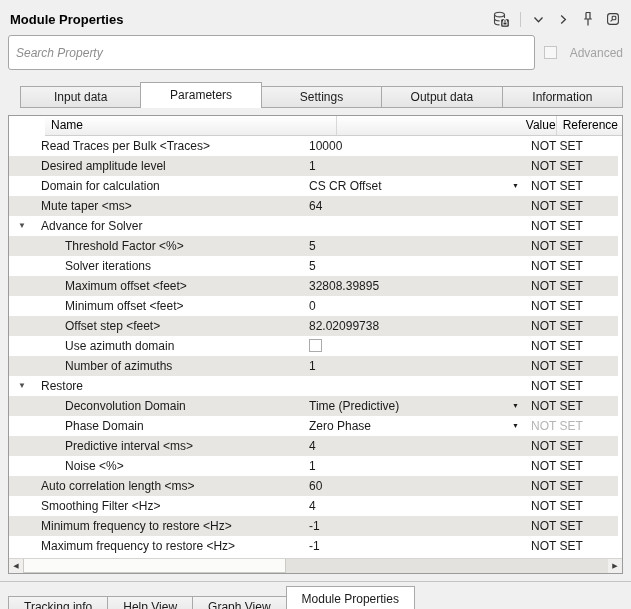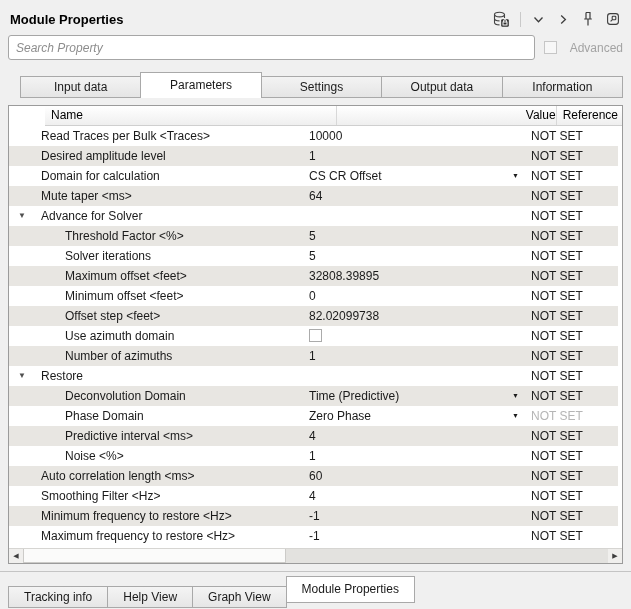--- a/index.html
+++ b/index.html
@@ -13,21 +13,21 @@
   
   .titlebar { display:flex; align-items:center; padding:10px 10px 0 10px; height:28px; }
   .title { flex:1; font-size:13px; font-weight:bold; color:#000; }
   .tb-icons { display:flex; align-items:center; gap:10px; }
   .tb-icons svg { display:block; }
   .tb-sep { width:1px; height:15px; background:#c9c9c9; }
 
   
   .searchrow { display:flex; align-items:center; margin:7px 8px 0 8px; }
   .search-input {
-    width:532px; height:25px; border:1px solid #a6a6a6; border-radius:3px;
+    width:532px; height:35px; border:1px solid #a6a6a6; border-radius:3px;
     background:#fff; padding:0 7px; font-family:inherit; font-size:12px; outline:none;
   }
   .search-input::placeholder { color:#8d8d8d; font-style:italic; }
   .adv { display:flex; align-items:center; margin-left:9px; gap:13px; }
   .adv-box { width:13px; height:13px; border:1px solid #c6c6c6; background:#f7f7f7; }
   .adv-label { color:#a3a3a3; }
 
   
   .tabbar { display:flex; align-items:flex-end; margin:11px 8px 0 20px; height:27px;
             border-bottom:1px solid #a9a9a9; position:relative; }

